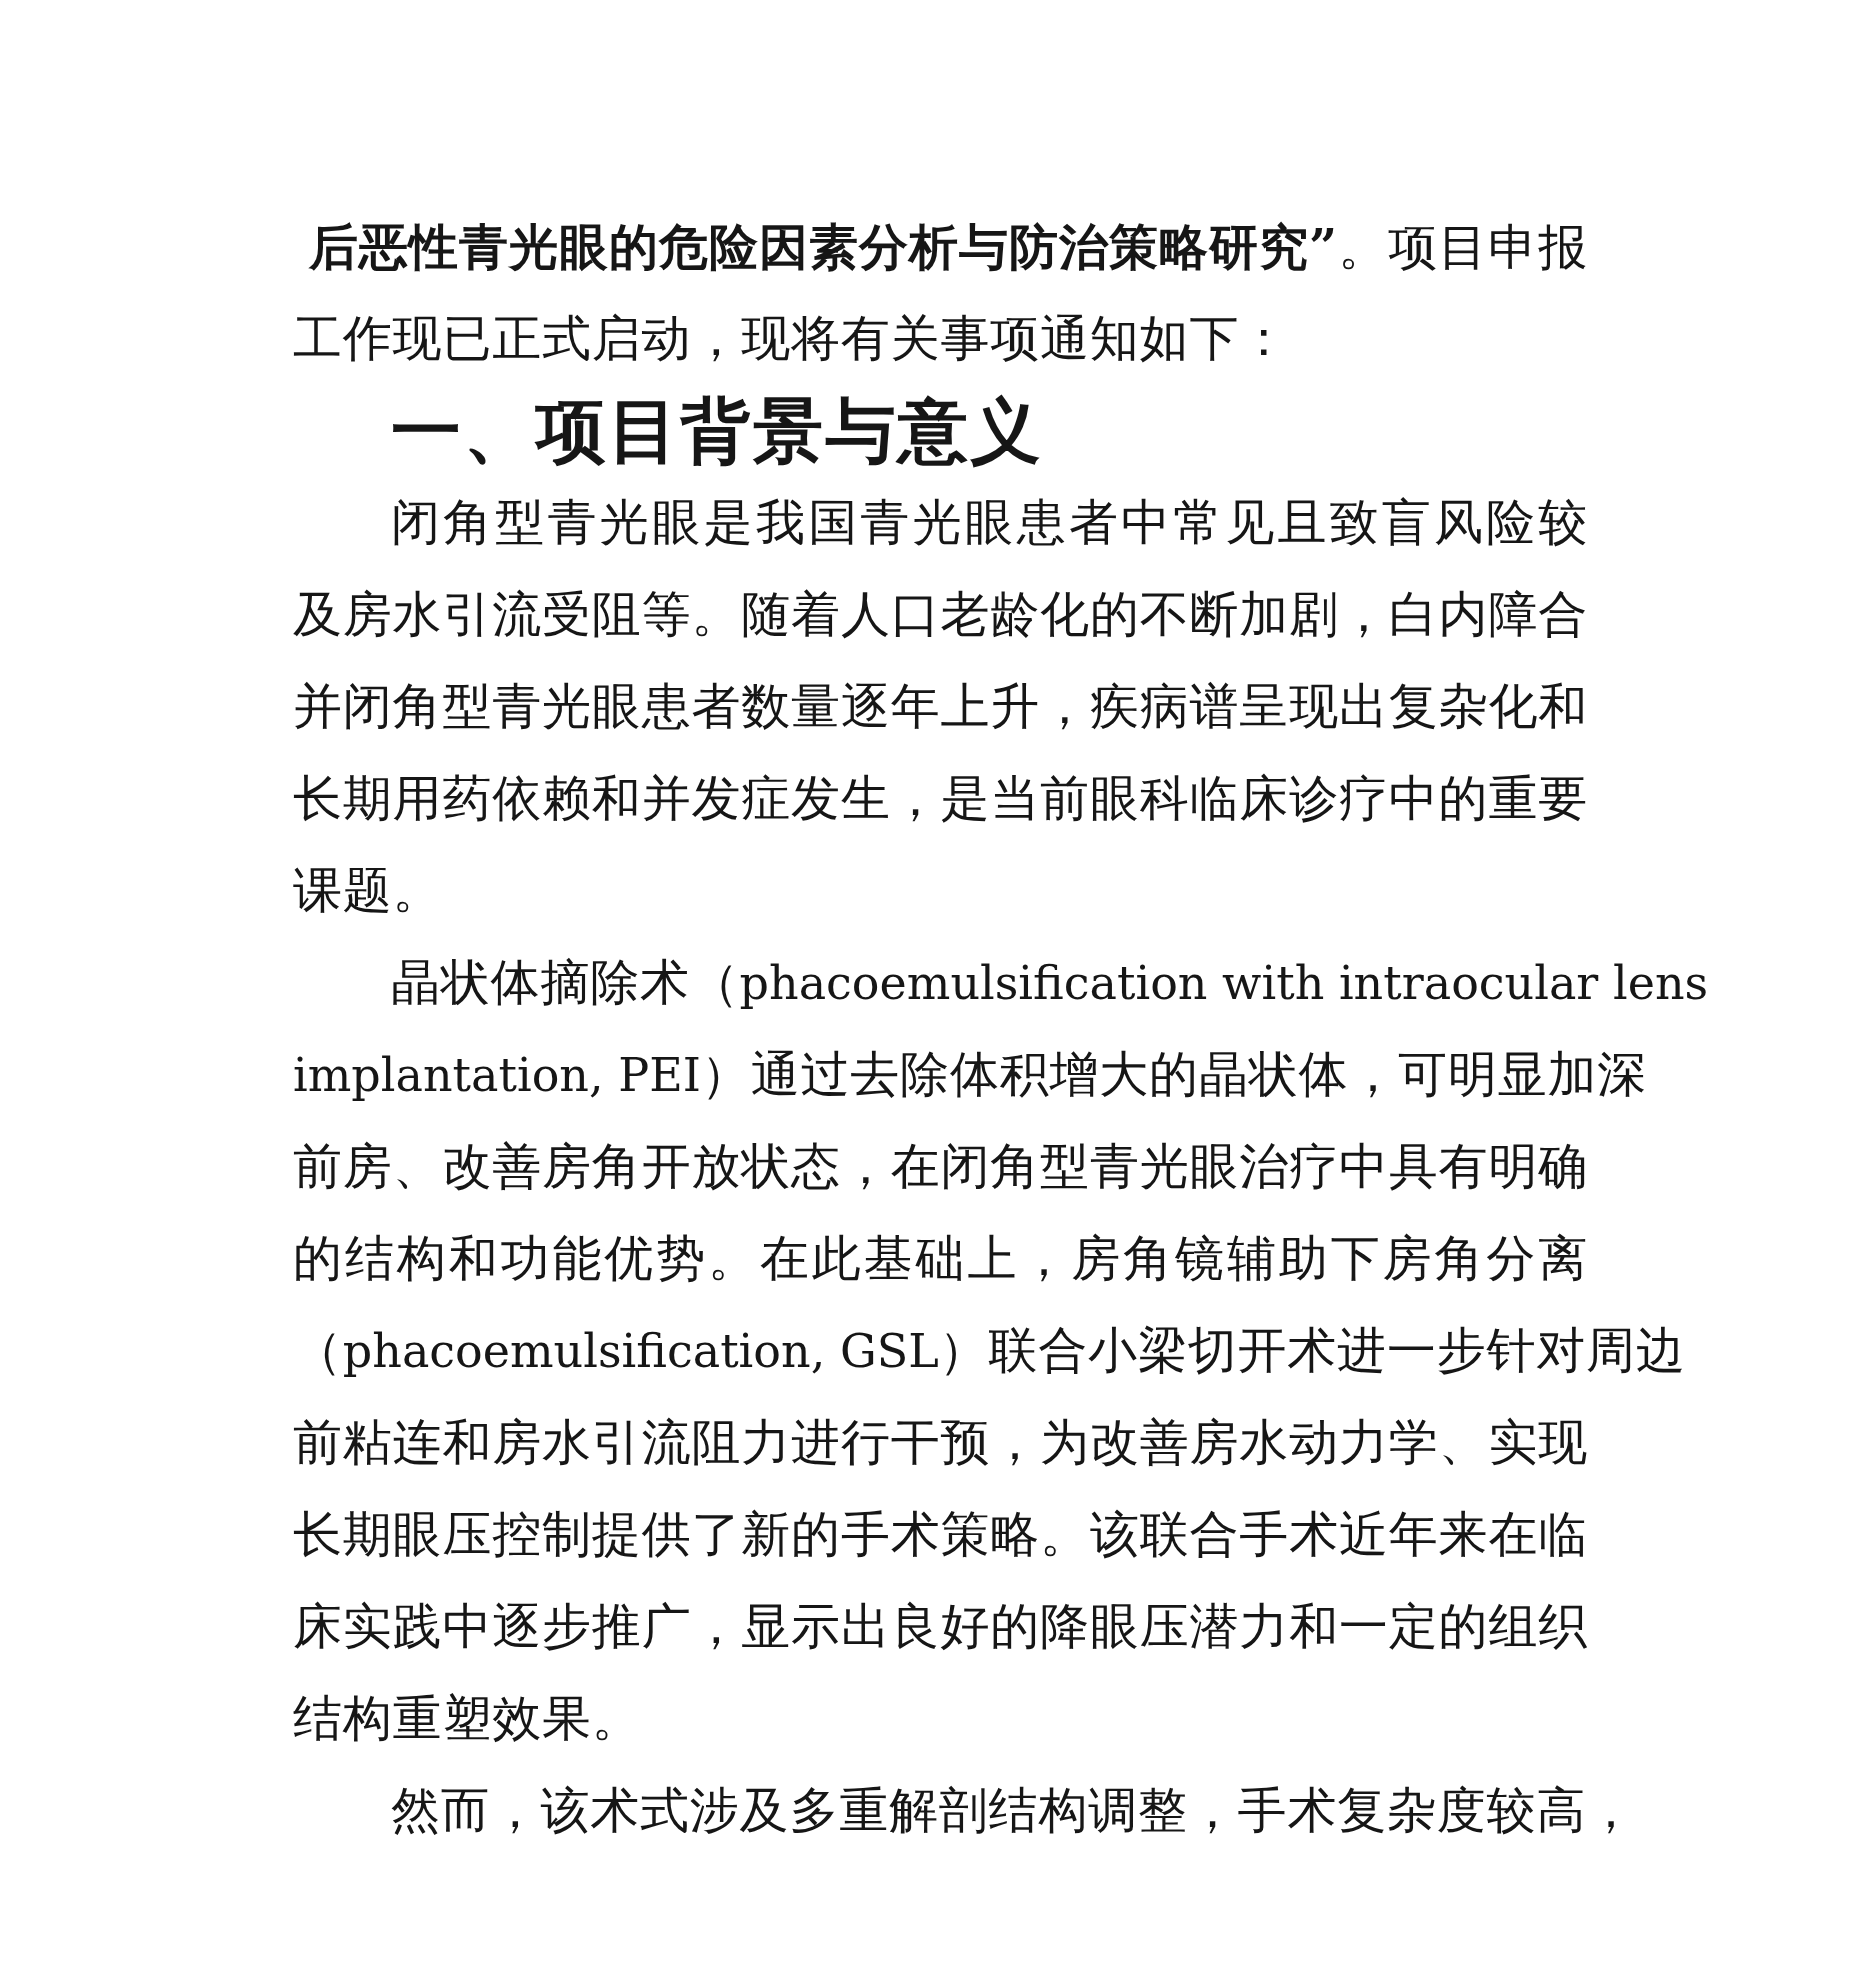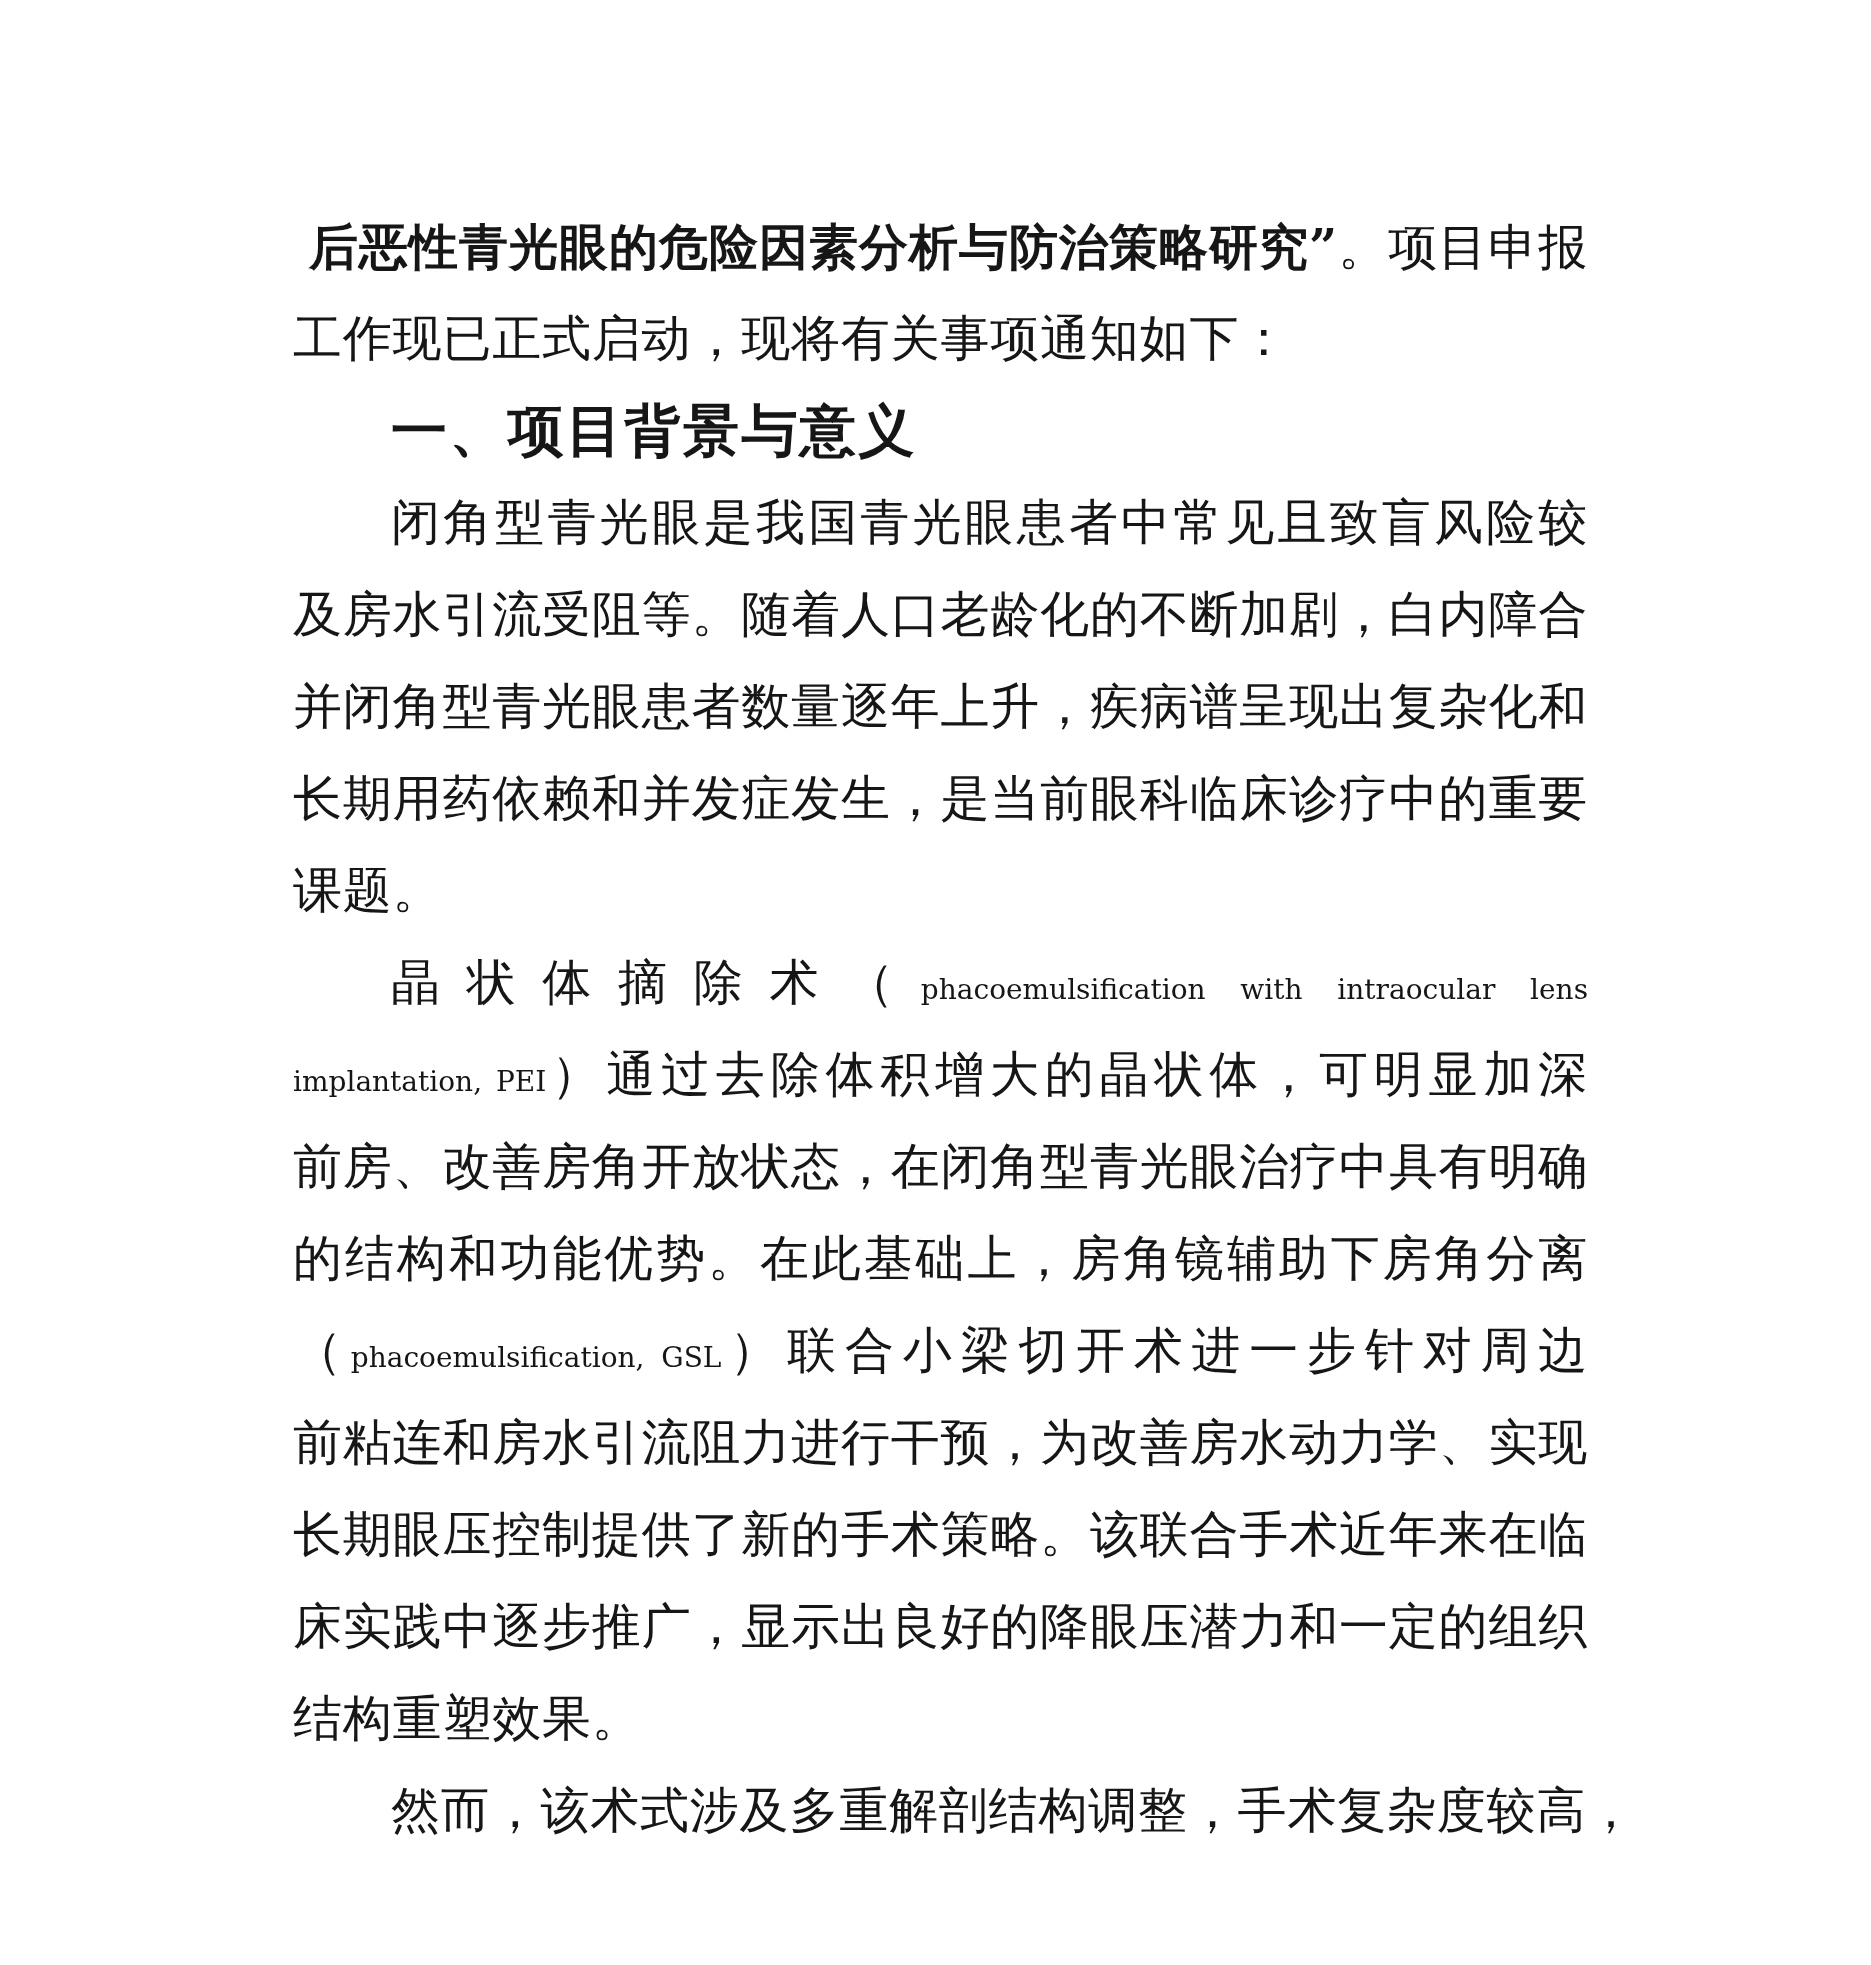--- a/index.html
+++ b/index.html
@@ -35,31 +35,31 @@
   .line.left {
     text-align: right;
     text-align-last: left;
   }
   .line.indent {
     text-indent: 98px;
   }
   .line.heading {
     font-family: "DejaVu Sans", "Liberation Sans", sans-serif;
     font-weight: 700;
-    font-size: 56px;
+    font-size: 70px;
     letter-spacing: 2.4px;
     text-align: left;
     text-align-last: left;
   }
   .seg-bold {
     font-weight: 700;
     margin-left: 16px;
   }
   .seg-latin {
-    font-size: 28px;
+    font-size: 46px;
     letter-spacing: 0;
   }
 </style>
 </head>
 <body>
 
 <div class="page">
   <div class="text-block">
 
     <div class="line"><span class="seg-bold">后恶性青光眼的危险因素分析与防治策略研究”</span><span>。项目申报</span></div>

